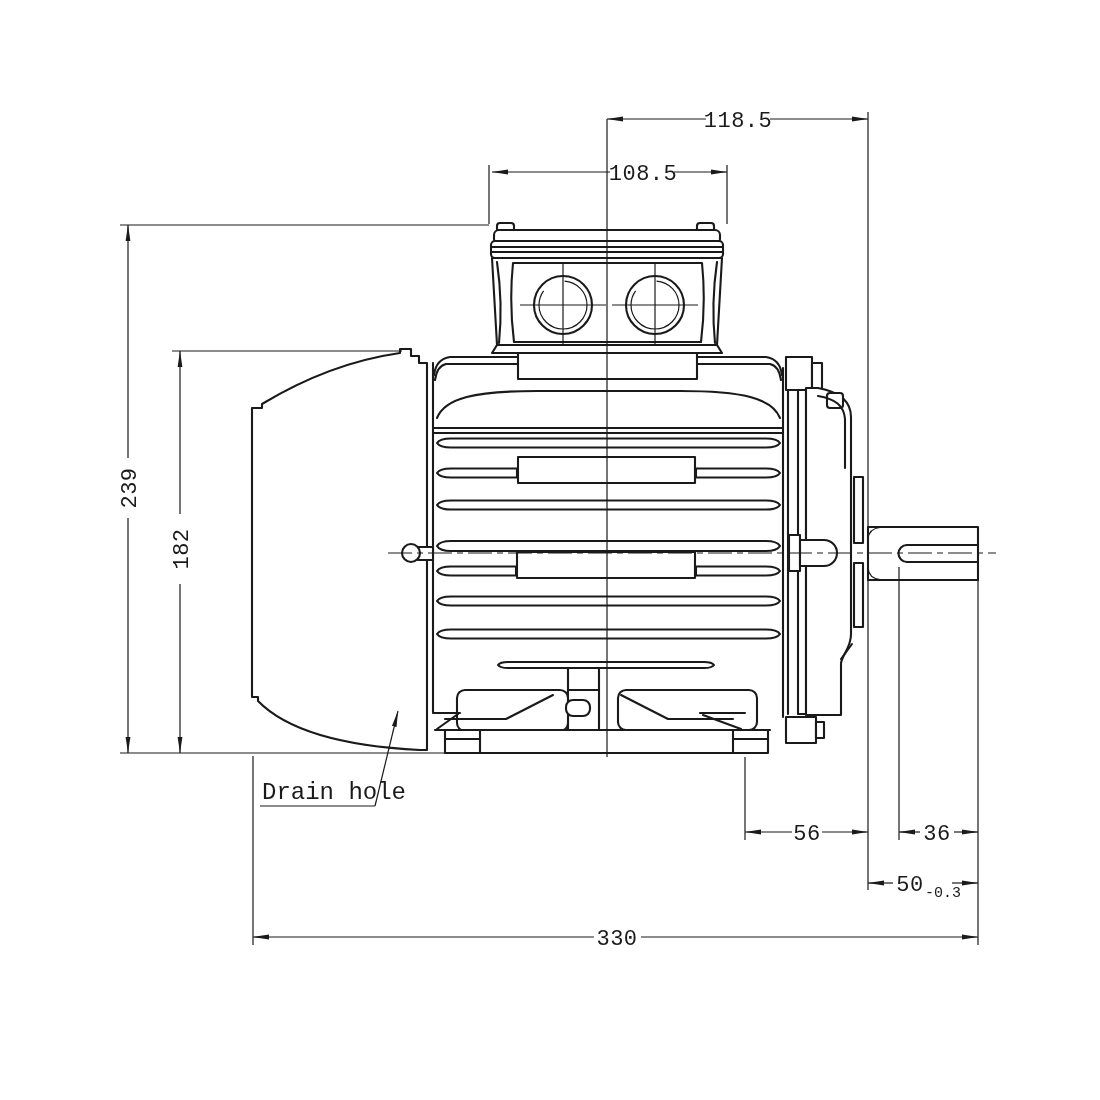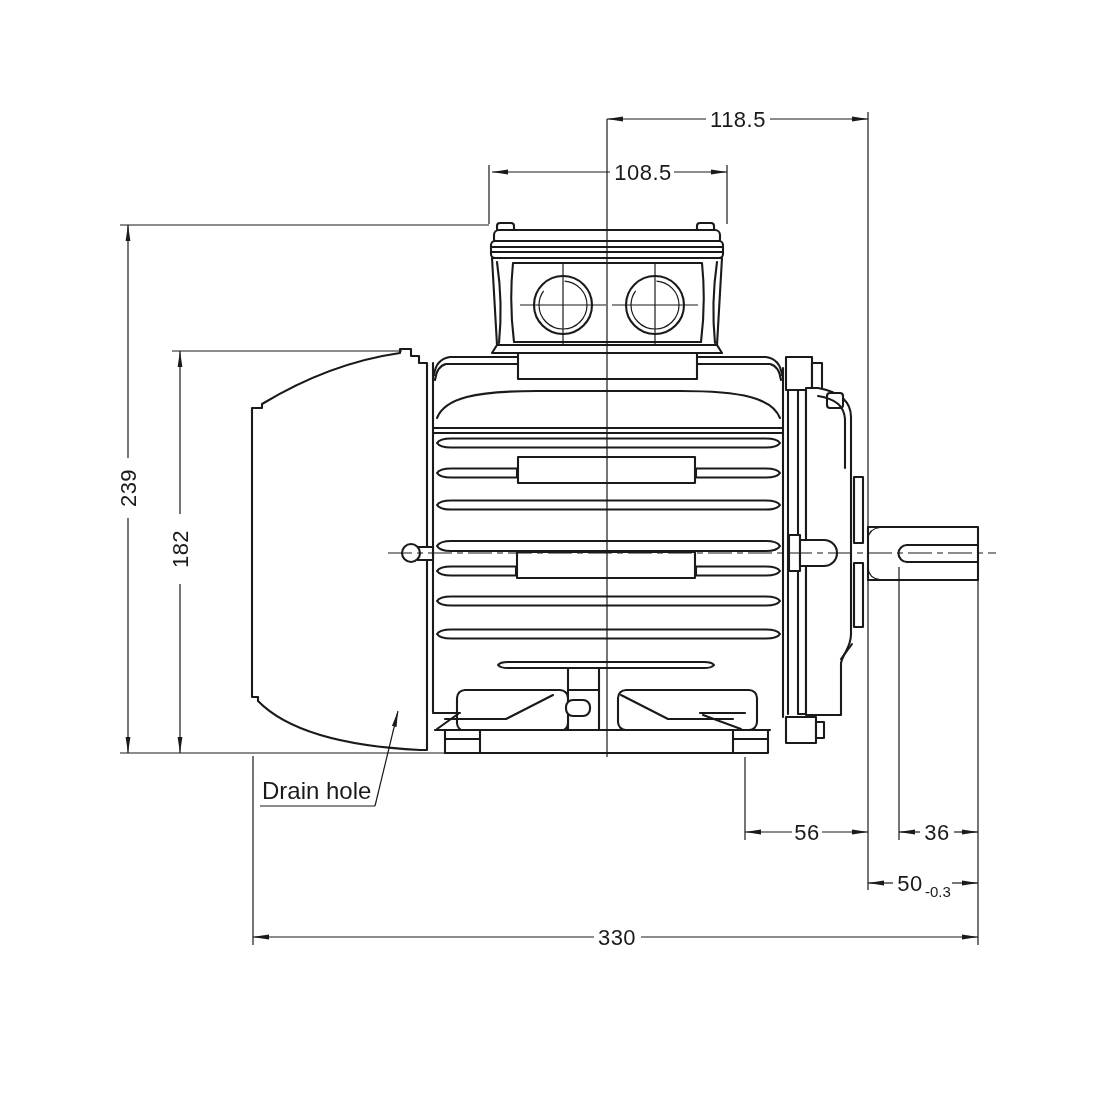--- a/index.html
+++ b/index.html
@@ -1,17 +1,17 @@
 <!DOCTYPE html>
 <html><head>
 <meta charset="utf-8">
 <style>
   html,body{margin:0;padding:0;background:#ffffff;}
   .canvas{position:relative;width:1100px;height:1100px;background:#ffffff;overflow:hidden;
-          font-family:Liberation Sans, sans-serif;}
+          font-family:Liberation Mono, monospace;}
   svg{position:absolute;left:0;top:0;}
   .thick{stroke:#1a1a1a;stroke-width:2.1;fill:none;stroke-linecap:round;stroke-linejoin:round;}
   .thickf{stroke:#1a1a1a;stroke-width:2.1;fill:#ffffff;stroke-linejoin:round;}
   .thin{stroke:#1a1a1a;stroke-width:1.2;fill:none;stroke-linecap:butt;}
   .cl{stroke:#1a1a1a;stroke-width:1.1;fill:none;stroke-dasharray:24 5 6 5;}
   .dimtxt{fill:#1a1a1a;font-size:22px;letter-spacing:0.5px;}
   .dimtol{fill:#1a1a1a;font-size:15px;}
   .note{fill:#1a1a1a;font-size:24px;}
 </style>
 </head>

